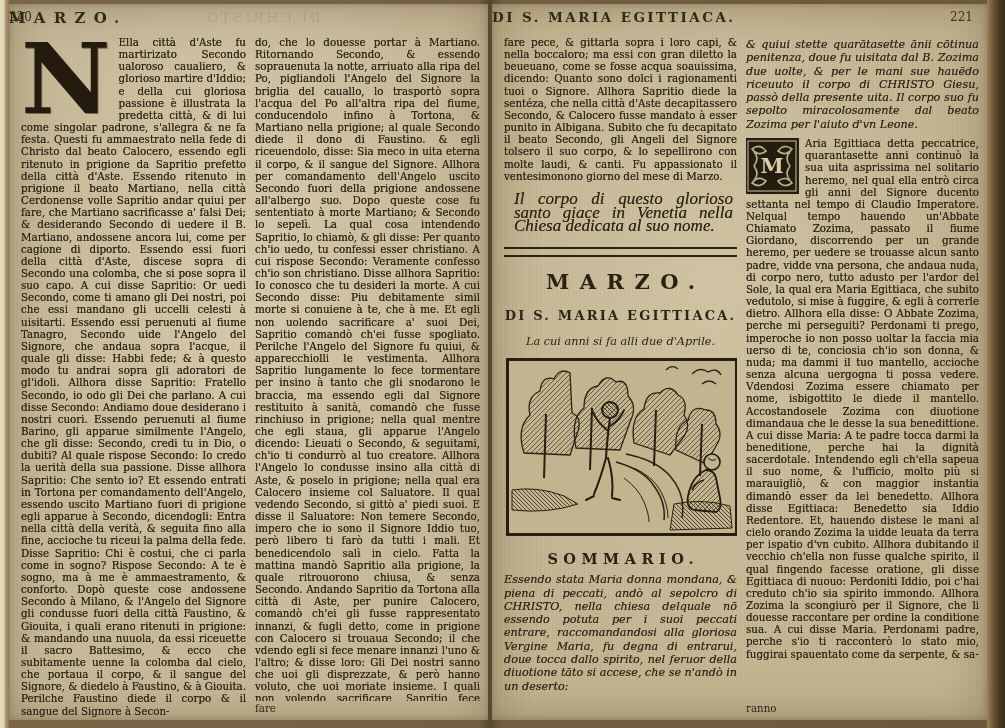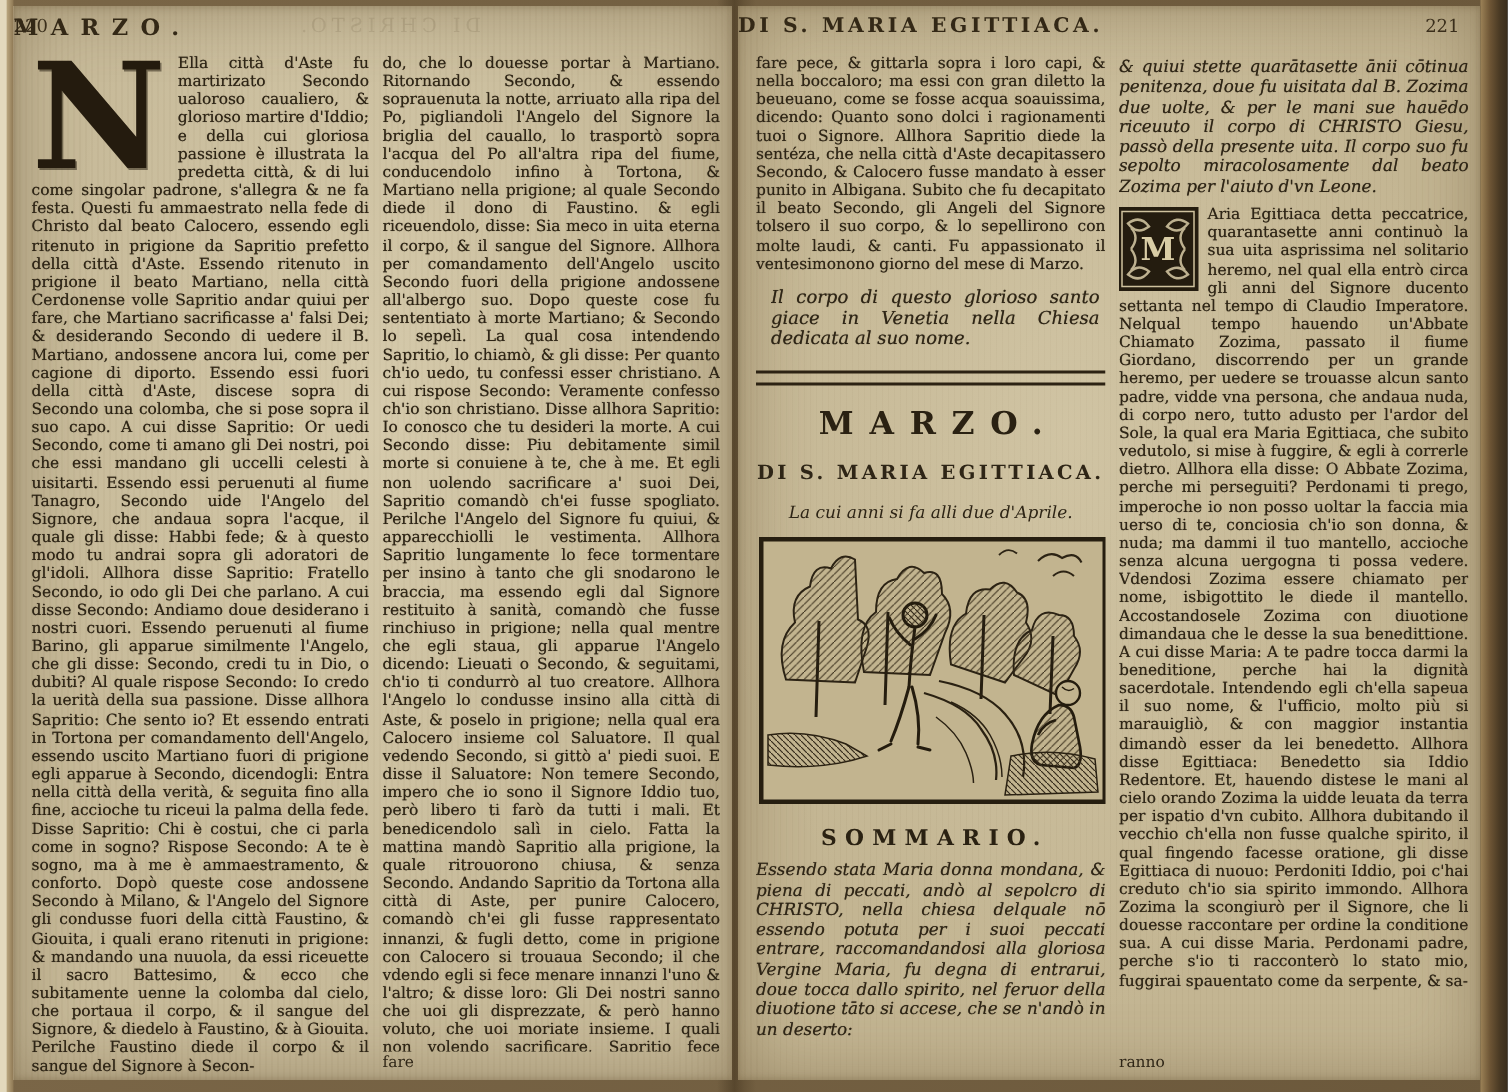--- a/index.html
+++ b/index.html
@@ -45,21 +45,21 @@
   .cols{display:flex;gap:9px;padding:5px 8px 0 12px;}
   .col{width:229px;display:flex;flex-direction:column;height:682px;overflow:hidden;}
   .page-right .col{width:234px;}
   .body{margin:0;font-size:10.3px;line-height:12.15px;text-align:justify;
     color:#2e2516;text-shadow:0 0 .5px rgba(46,36,20,.75);overflow:hidden;flex:1 1 auto;}
   .italic{font-style:italic;}
   .dropcap{float:left;font-size:98px;line-height:.72;font-weight:bold;
     padding:8px 8px 0 0;color:#241b0e;text-shadow:1px 1px 0 rgba(36,27,14,.5);}
   .catchword{flex:0 0 auto;text-align:left;font-size:10.3px;padding:1px 6px 4px 0;color:#2e2516;}
 
-  .note{margin:10px 4px 4px 10px;font-size:12px;line-height:13.8px;flex:0 0 auto;}
+  .note{margin:10px 4px 4px 10px;font-size:17px;line-height:13.8px;flex:0 0 auto;font-family:Liberation Serif, serif;}
   .rule-double{flex:0 0 auto;height:6px;margin:10px 0 2px 0;
     border-top:2.4px solid #2c2213;border-bottom:2.4px solid #2c2213;}
   .aprile{flex:0 0 auto;margin:10px 0 2px 0;text-align:center;font-size:21px;
     letter-spacing:.5em;font-weight:600;color:#2a2112;text-indent:.5em;}
   .subhead{flex:0 0 auto;margin:12px 0 2px 0;text-align:center;font-size:13px;
     letter-spacing:.17em;font-weight:600;color:#2e2516;}
   .feast{flex:0 0 auto;margin:10px 0 4px 0;text-align:center;font-size:11.3px;}
   .woodcut{flex:0 0 auto;margin:6px 0 4px 2px;width:232px;height:178px;}
   .sommario{flex:0 0 auto;margin:10px 0 4px 0;text-align:center;font-size:14.5px;
     letter-spacing:.38em;font-weight:600;color:#2a2112;text-indent:.38em;}

